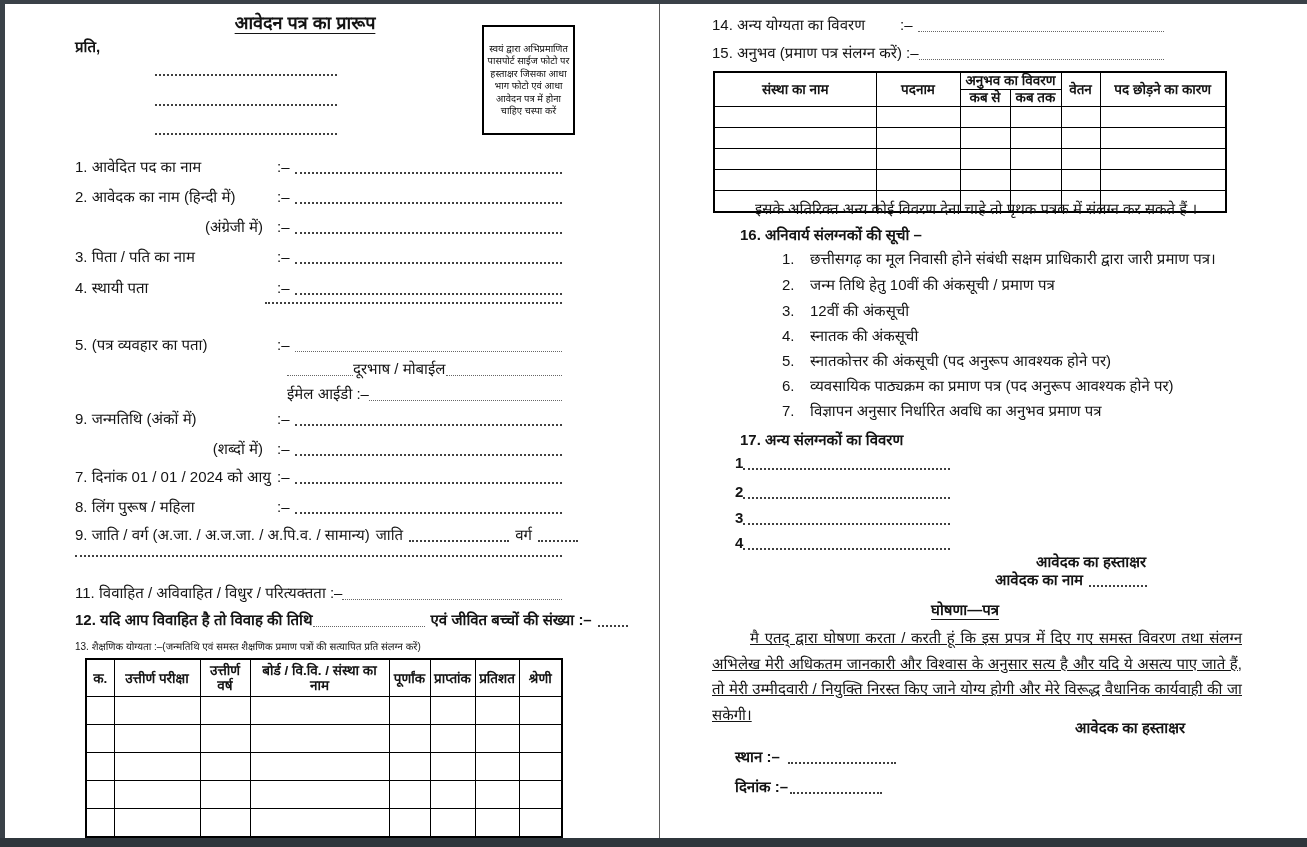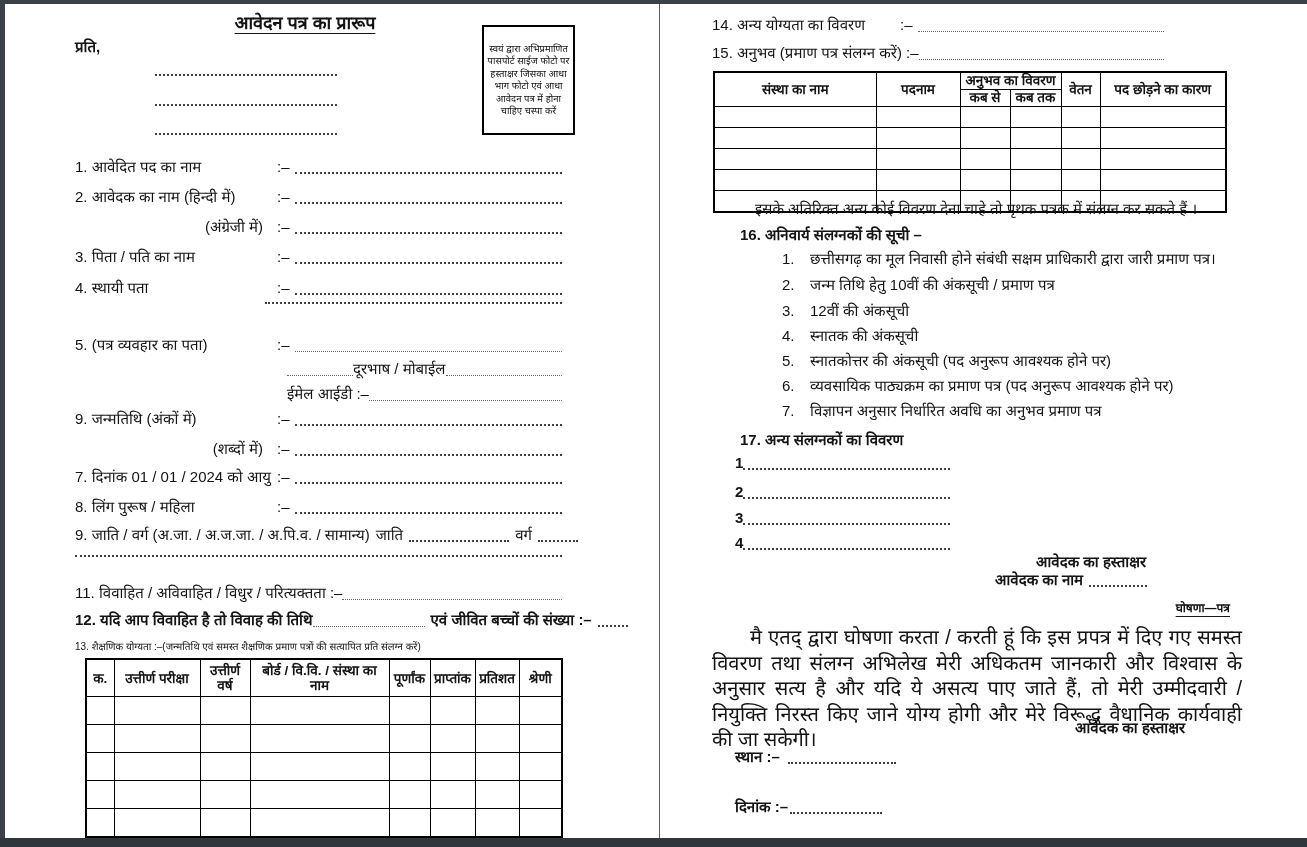--- a/index.html
+++ b/index.html
@@ -50,24 +50,24 @@
   .exp-table th,.exp-table td{border:1px solid #000;}
   .exp-table{border:2px solid #000;}
   .exp-table th{font-size:13.5px;font-weight:bold;padding:0 1px;line-height:16px;height:16px;}
   .exp-table td{height:18px;}
 
   .bold{font-weight:bold;}
   .note-line{left:712px;top:198px;width:528px;text-align:center;font-size:15px;}
   .sec-heading{font-size:15px;font-weight:bold;}
   .attach-row{position:absolute;display:flex;font-size:15px;line-height:18px;}
   .attach-row .num{flex:0 0 28px;}
-  .decl-title{left:700px;top:599px;width:530px;text-align:right;font-size:12px;font-weight:bold;
+  .decl-title{left:700px;top:599px;width:530px;text-align:center;font-size:15px;font-weight:bold;
     text-decoration:underline;text-underline-offset:4px;}
-  .decl-body{left:712px;top:625px;width:530px;font-size:20px;line-height:25.5px;
-    text-align:justify;text-indent:38px;}
+  .decl-body{left:712px;top:625px;width:530px;font-size:15px;line-height:25.5px;
+    text-align:justify;text-indent:38px;text-decoration:underline;}
 </style>
 </head>
 <body>
 
 <div class="abs edge-top"></div>
 <div class="abs edge-left"></div>
 <div class="abs edge-bottom"></div>
 <div class="abs page-divider"></div>
 
 <div>
@@ -406,16 +406,16 @@
   <div class="abs decl-body">मै एतद् द्वारा घोषणा करता / करती हूं कि इस प्रपत्र में दिए गए समस्त विवरण तथा संलग्न अभिलेख मेरी अधिकतम जानकारी और विश्वास के अनुसार सत्य है और यदि ये असत्य पाए जाते हैं, तो मेरी उम्मीदवारी / नियुक्ति निरस्त किए जाने योग्य होगी और मेरे विरूद्ध वैधानिक कार्यवाही की जा सकेगी।</div>
 
   <div class="abs bold" style="left:1075px;top:717px;font-size:15px;">आवेदक का हस्ताक्षर</div>
 
   <div class="row bold" style="left:735px;top:748px;width:210px;">
     <span class="lbl" style="padding-right:8px;">स्थान :–</span>
     <span class="dots w108"></span>
   </div>
 
   <div class="row bold" style="left:735px;top:778px;width:190px;">
-    <span class="lbl" style="padding-right:2px;margin-top:20px;">दिनांक :–</span>
+    <span class="lbl" style="padding-right:2px;">दिनांक :–</span>
     <span class="dots w92"></span>
   </div>
 </div>
 
 </body></html>

